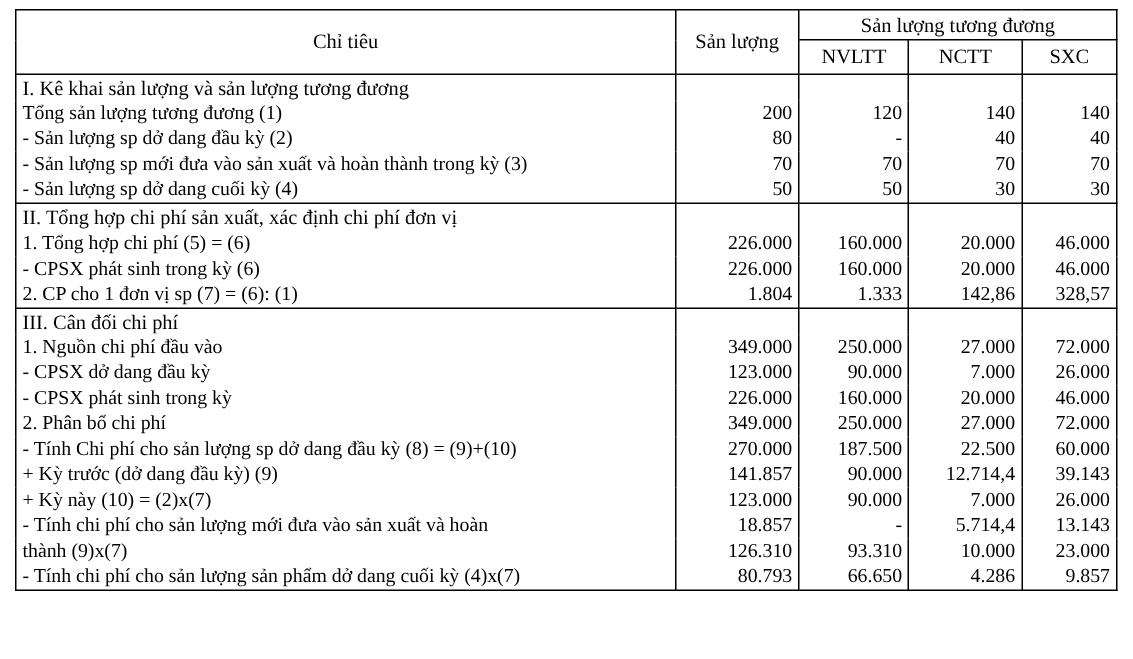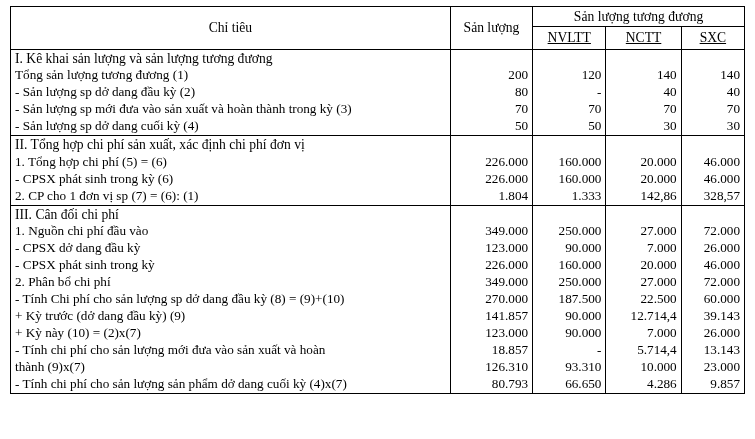--- a/index.html
+++ b/index.html
@@ -42,21 +42,21 @@
   col.c-sxc   { width: 63px; }
 
   thead th {
     text-align: center;
     font-weight: bold;
     font-size: 13.6px;
   }
   th.head-label { height: 41px; }
   th.head-total { height: 41px; }
   th.head-group { height: 19px; font-family: Liberation Serif, serif; }
-  th.head-sub   { height: 22px; text-decoration: underline; }
+  th.head-sub   { height: 22px; }
 
   tbody td { height: 17px; }
   td.label {
     text-align: left;
     white-space: nowrap;
   }
   td.num {
     text-align: right;
     padding-right: 6px;
   }

